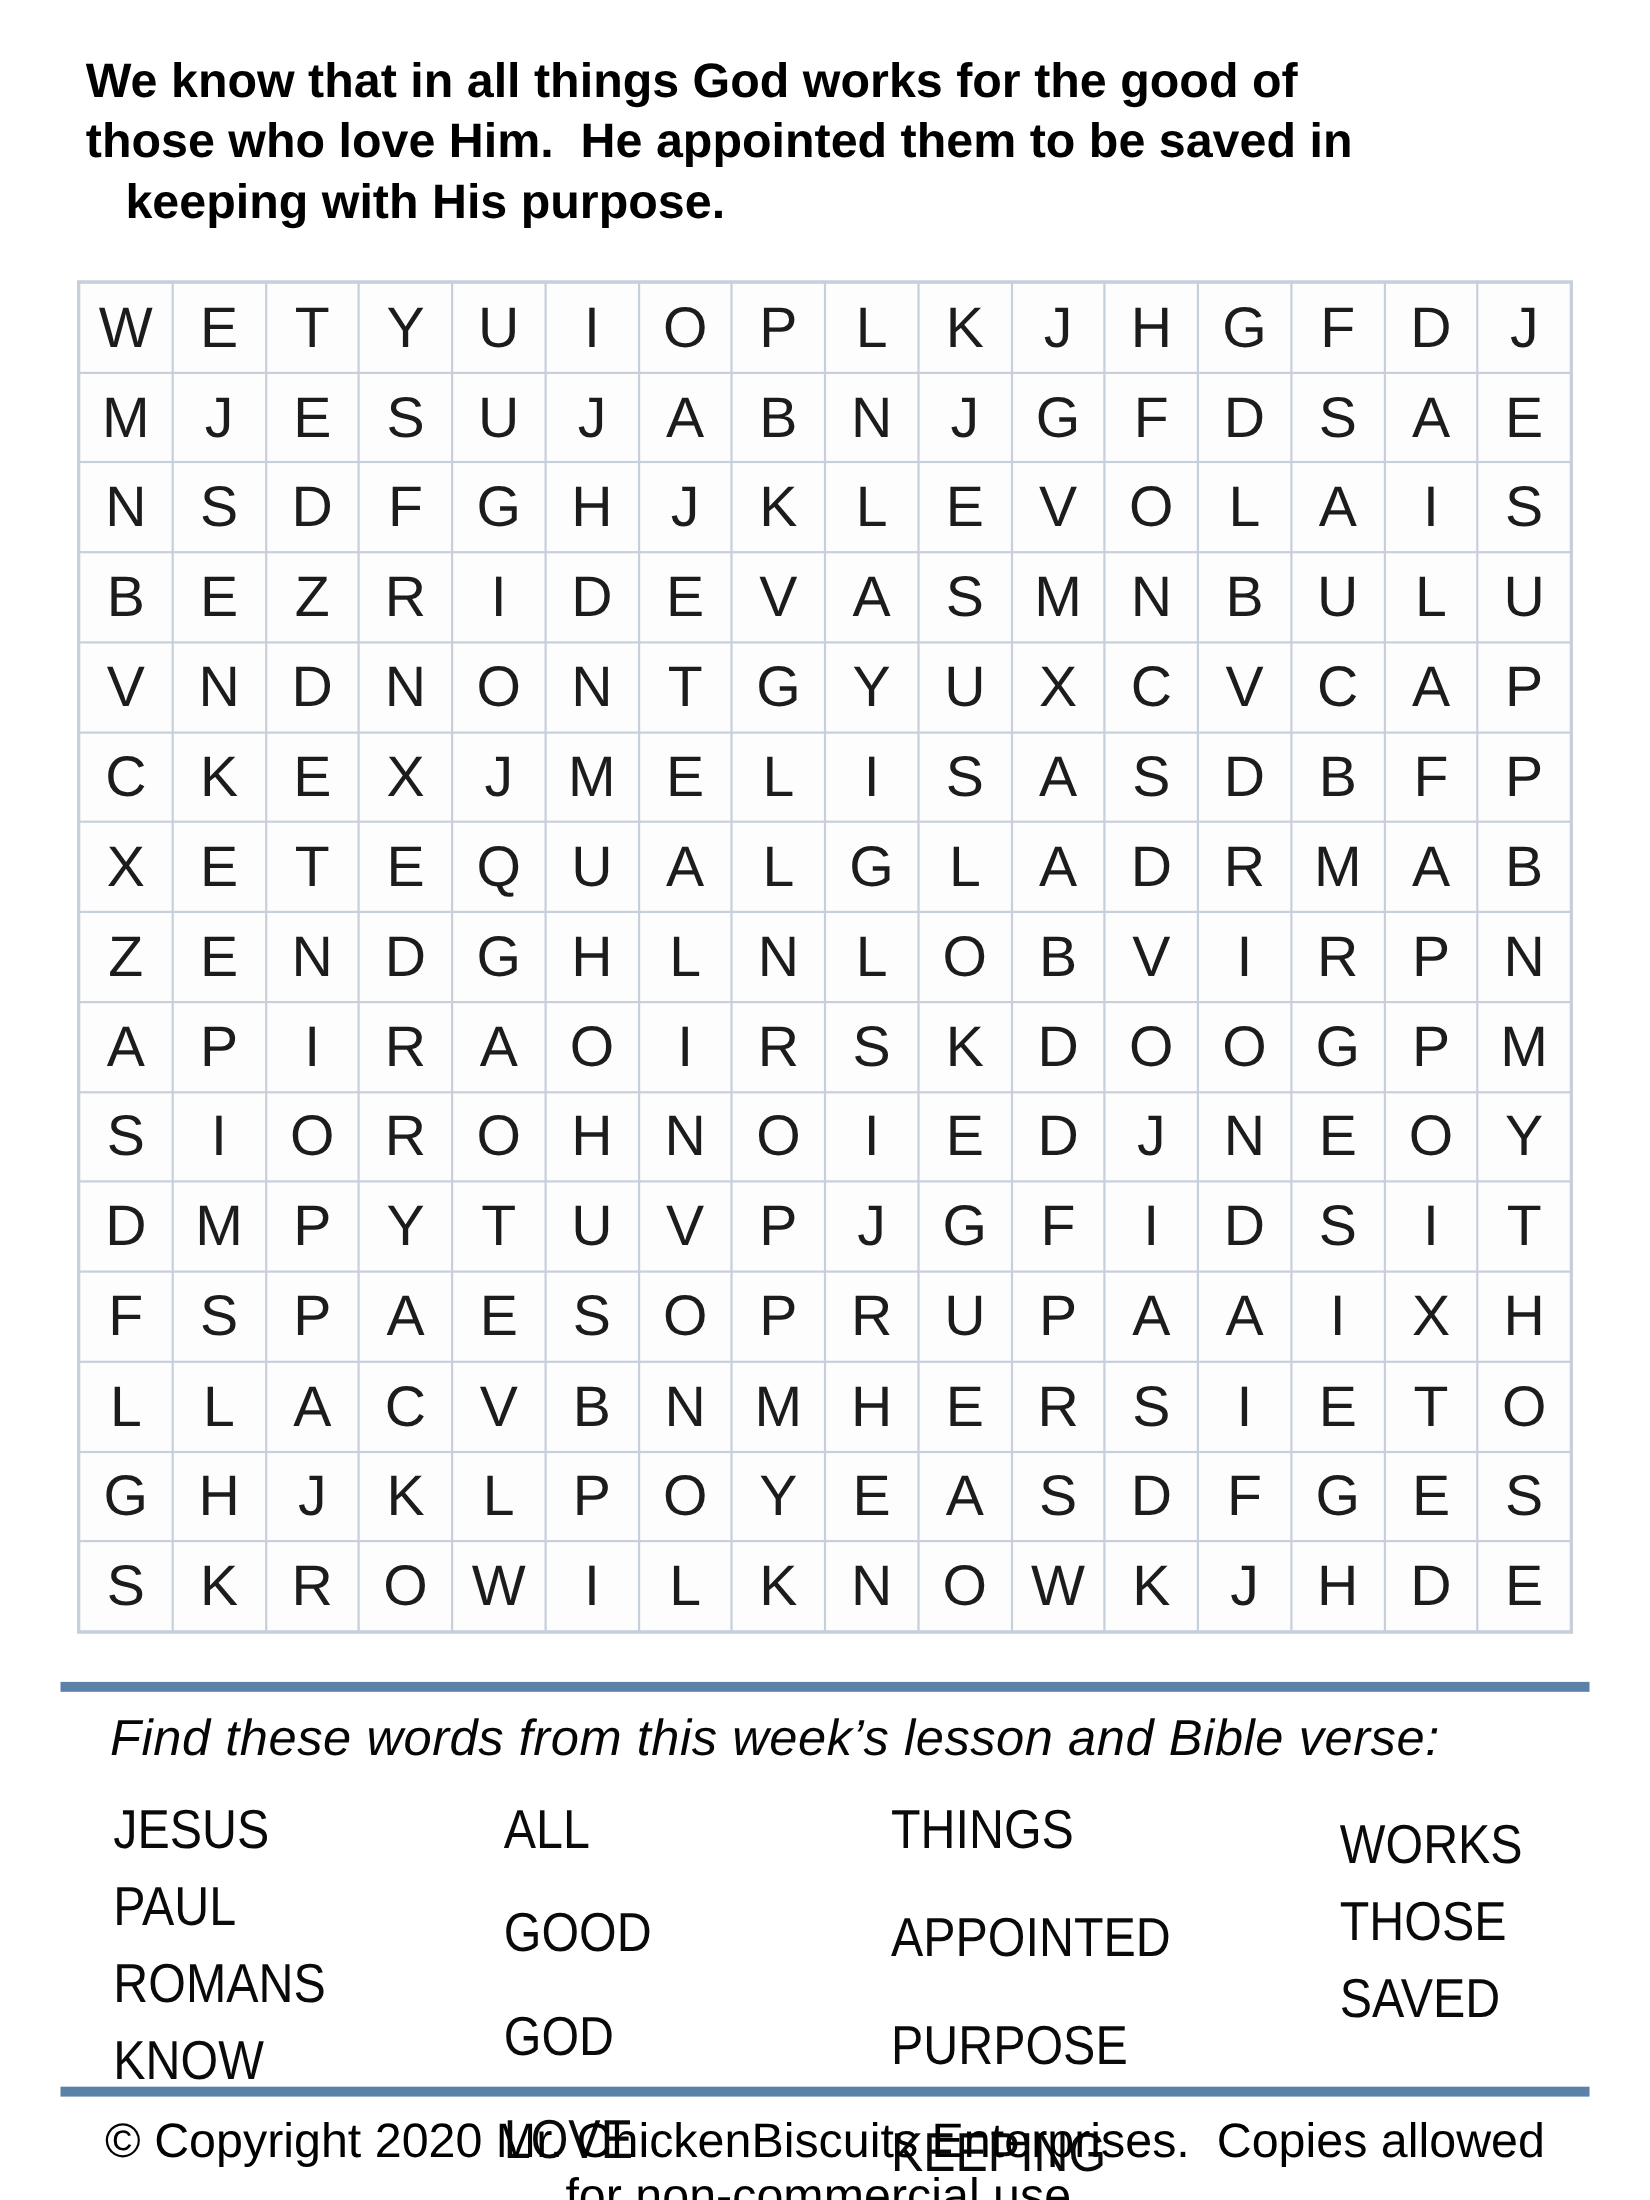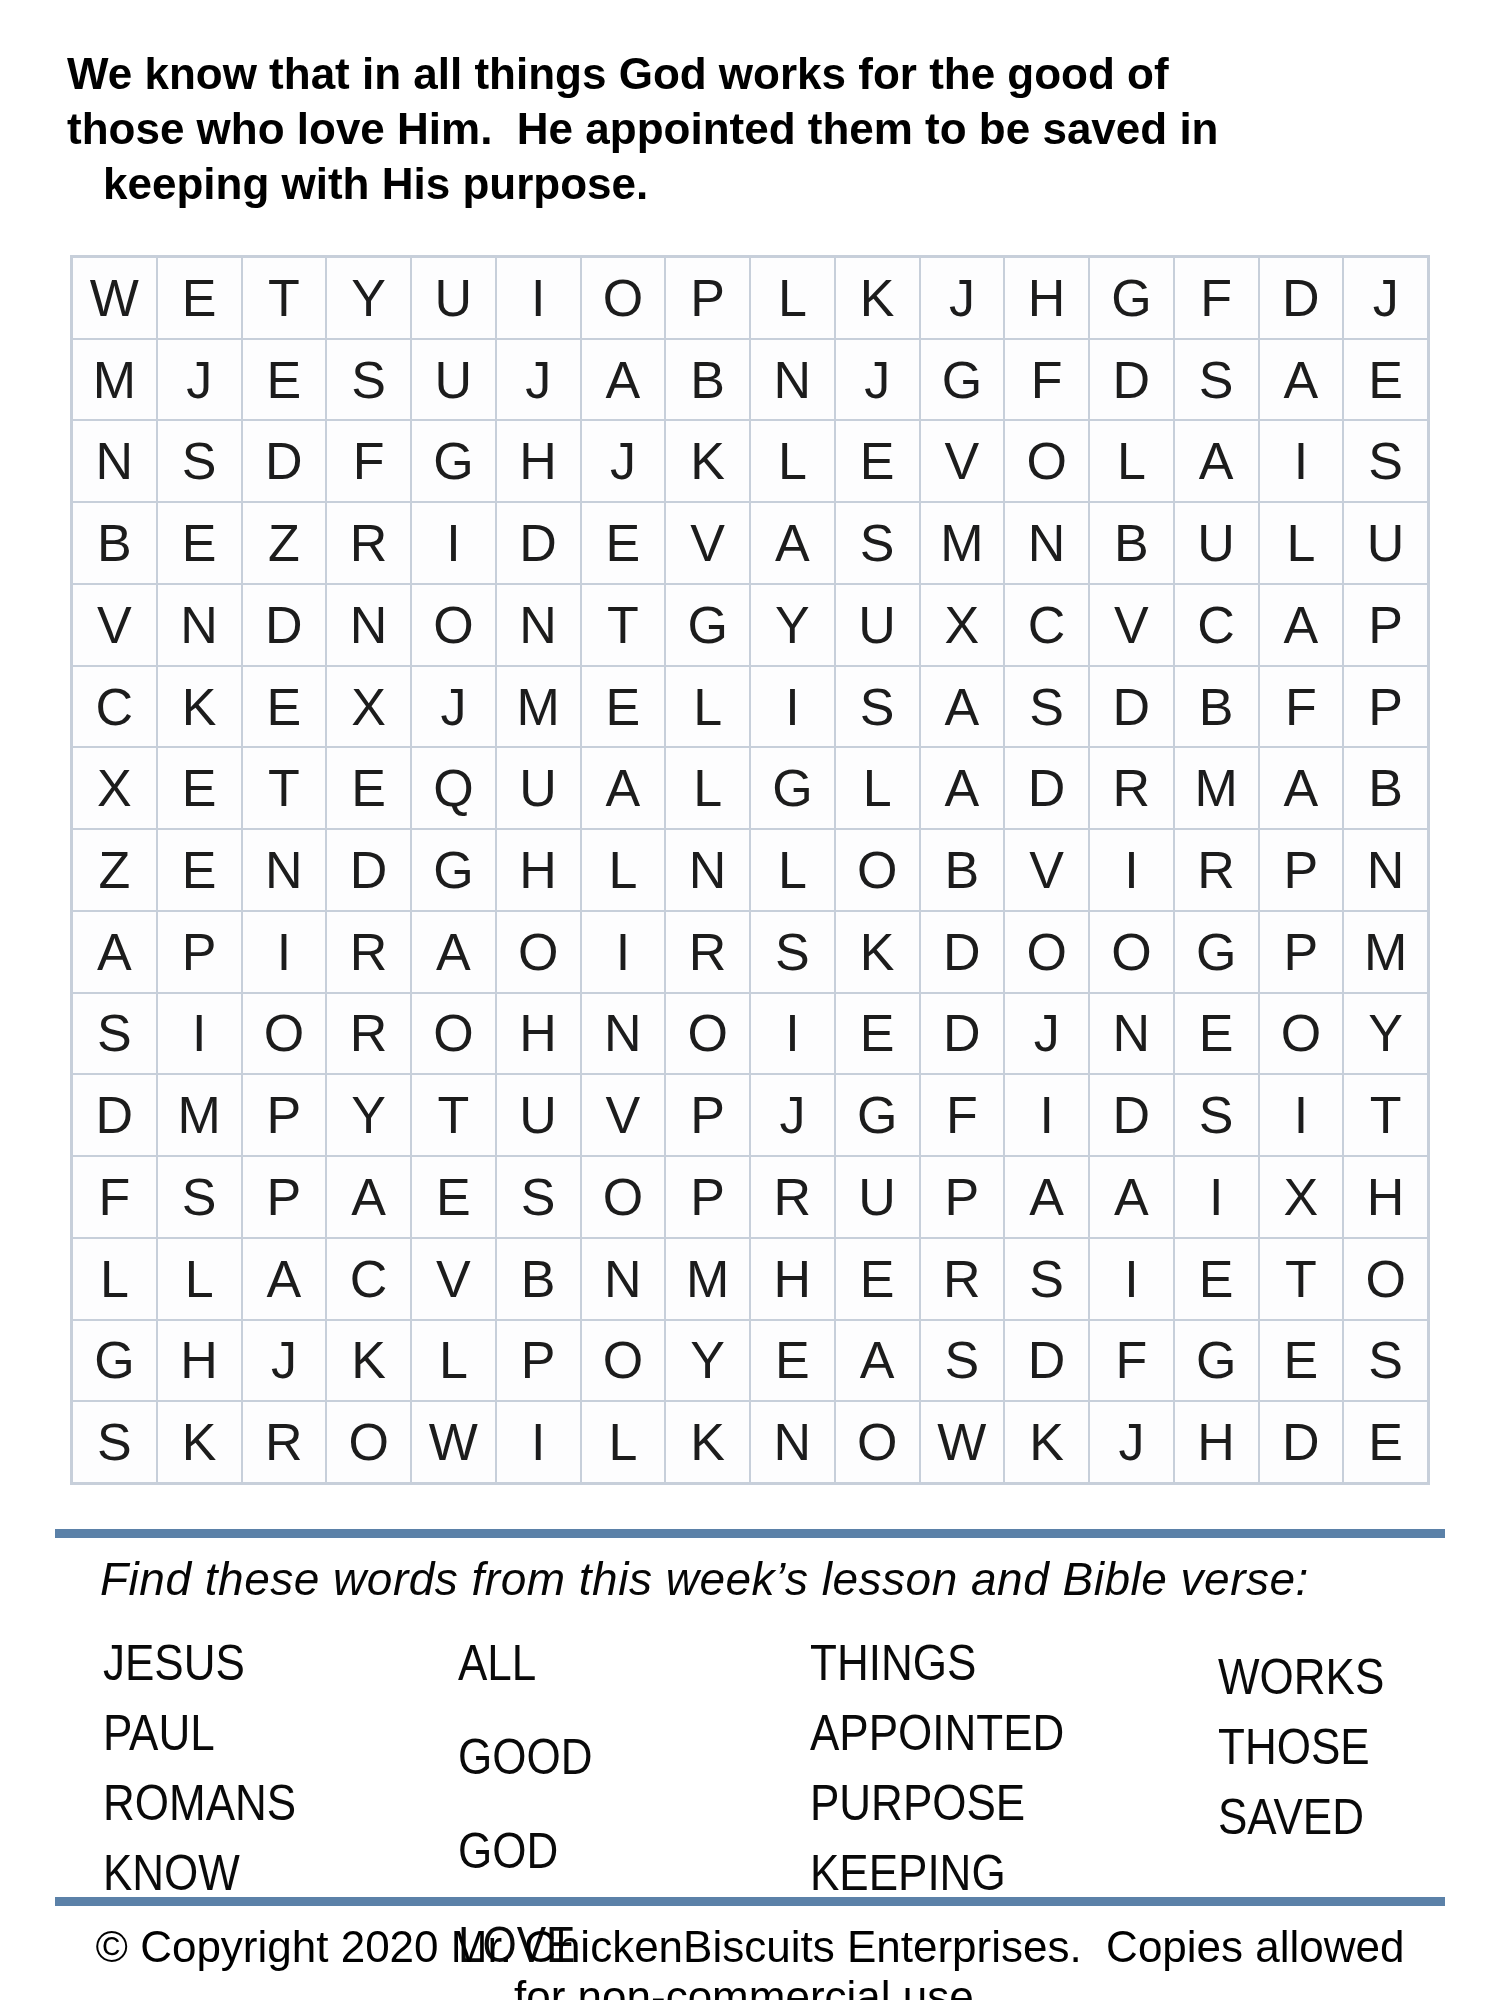--- a/index.html
+++ b/index.html
@@ -7,21 +7,21 @@
     width: 1500px; height: 2000px;
     background: #ffffff;
     font-family: "Liberation Sans", sans-serif;
     position: relative;
     overflow: hidden;
   }
 
   
   .verse {
     position: absolute;
-    left: 67px; top: 46px; width: 1365px;
+    left: 78px; top: 46px; width: 1365px;
     font-weight: bold;
     font-size: 44px;
     line-height: 55px;
     color: #000;
   }
   .verse-line { white-space: pre-wrap; }
   .verse-line-3 { display: flex; justify-content: space-between; margin-left: 36px; }
 
   
   .ws-grid {
@@ -62,21 +62,21 @@
   }
 
   
   .word-col {
     position: absolute;
     top: 1628px;
     display: flex; flex-direction: column;
   }
   .word-col-1 { left: 103px; }
   .word-col-2 { left: 458px; gap: 24px; }
-  .word-col-3 { left: 810px; }
+  .word-col-3 { left: 810px; gap: 28px; }
   .word-col-4 { left: 1218px; padding-top: 14px; }
   .word {
     height: 70px;
     display: flex; align-items: center;
     font-size: 50px;
     color: #0a0a0a;
     transform: scaleX(0.88);
     transform-origin: left center;
     white-space: nowrap;
   }

